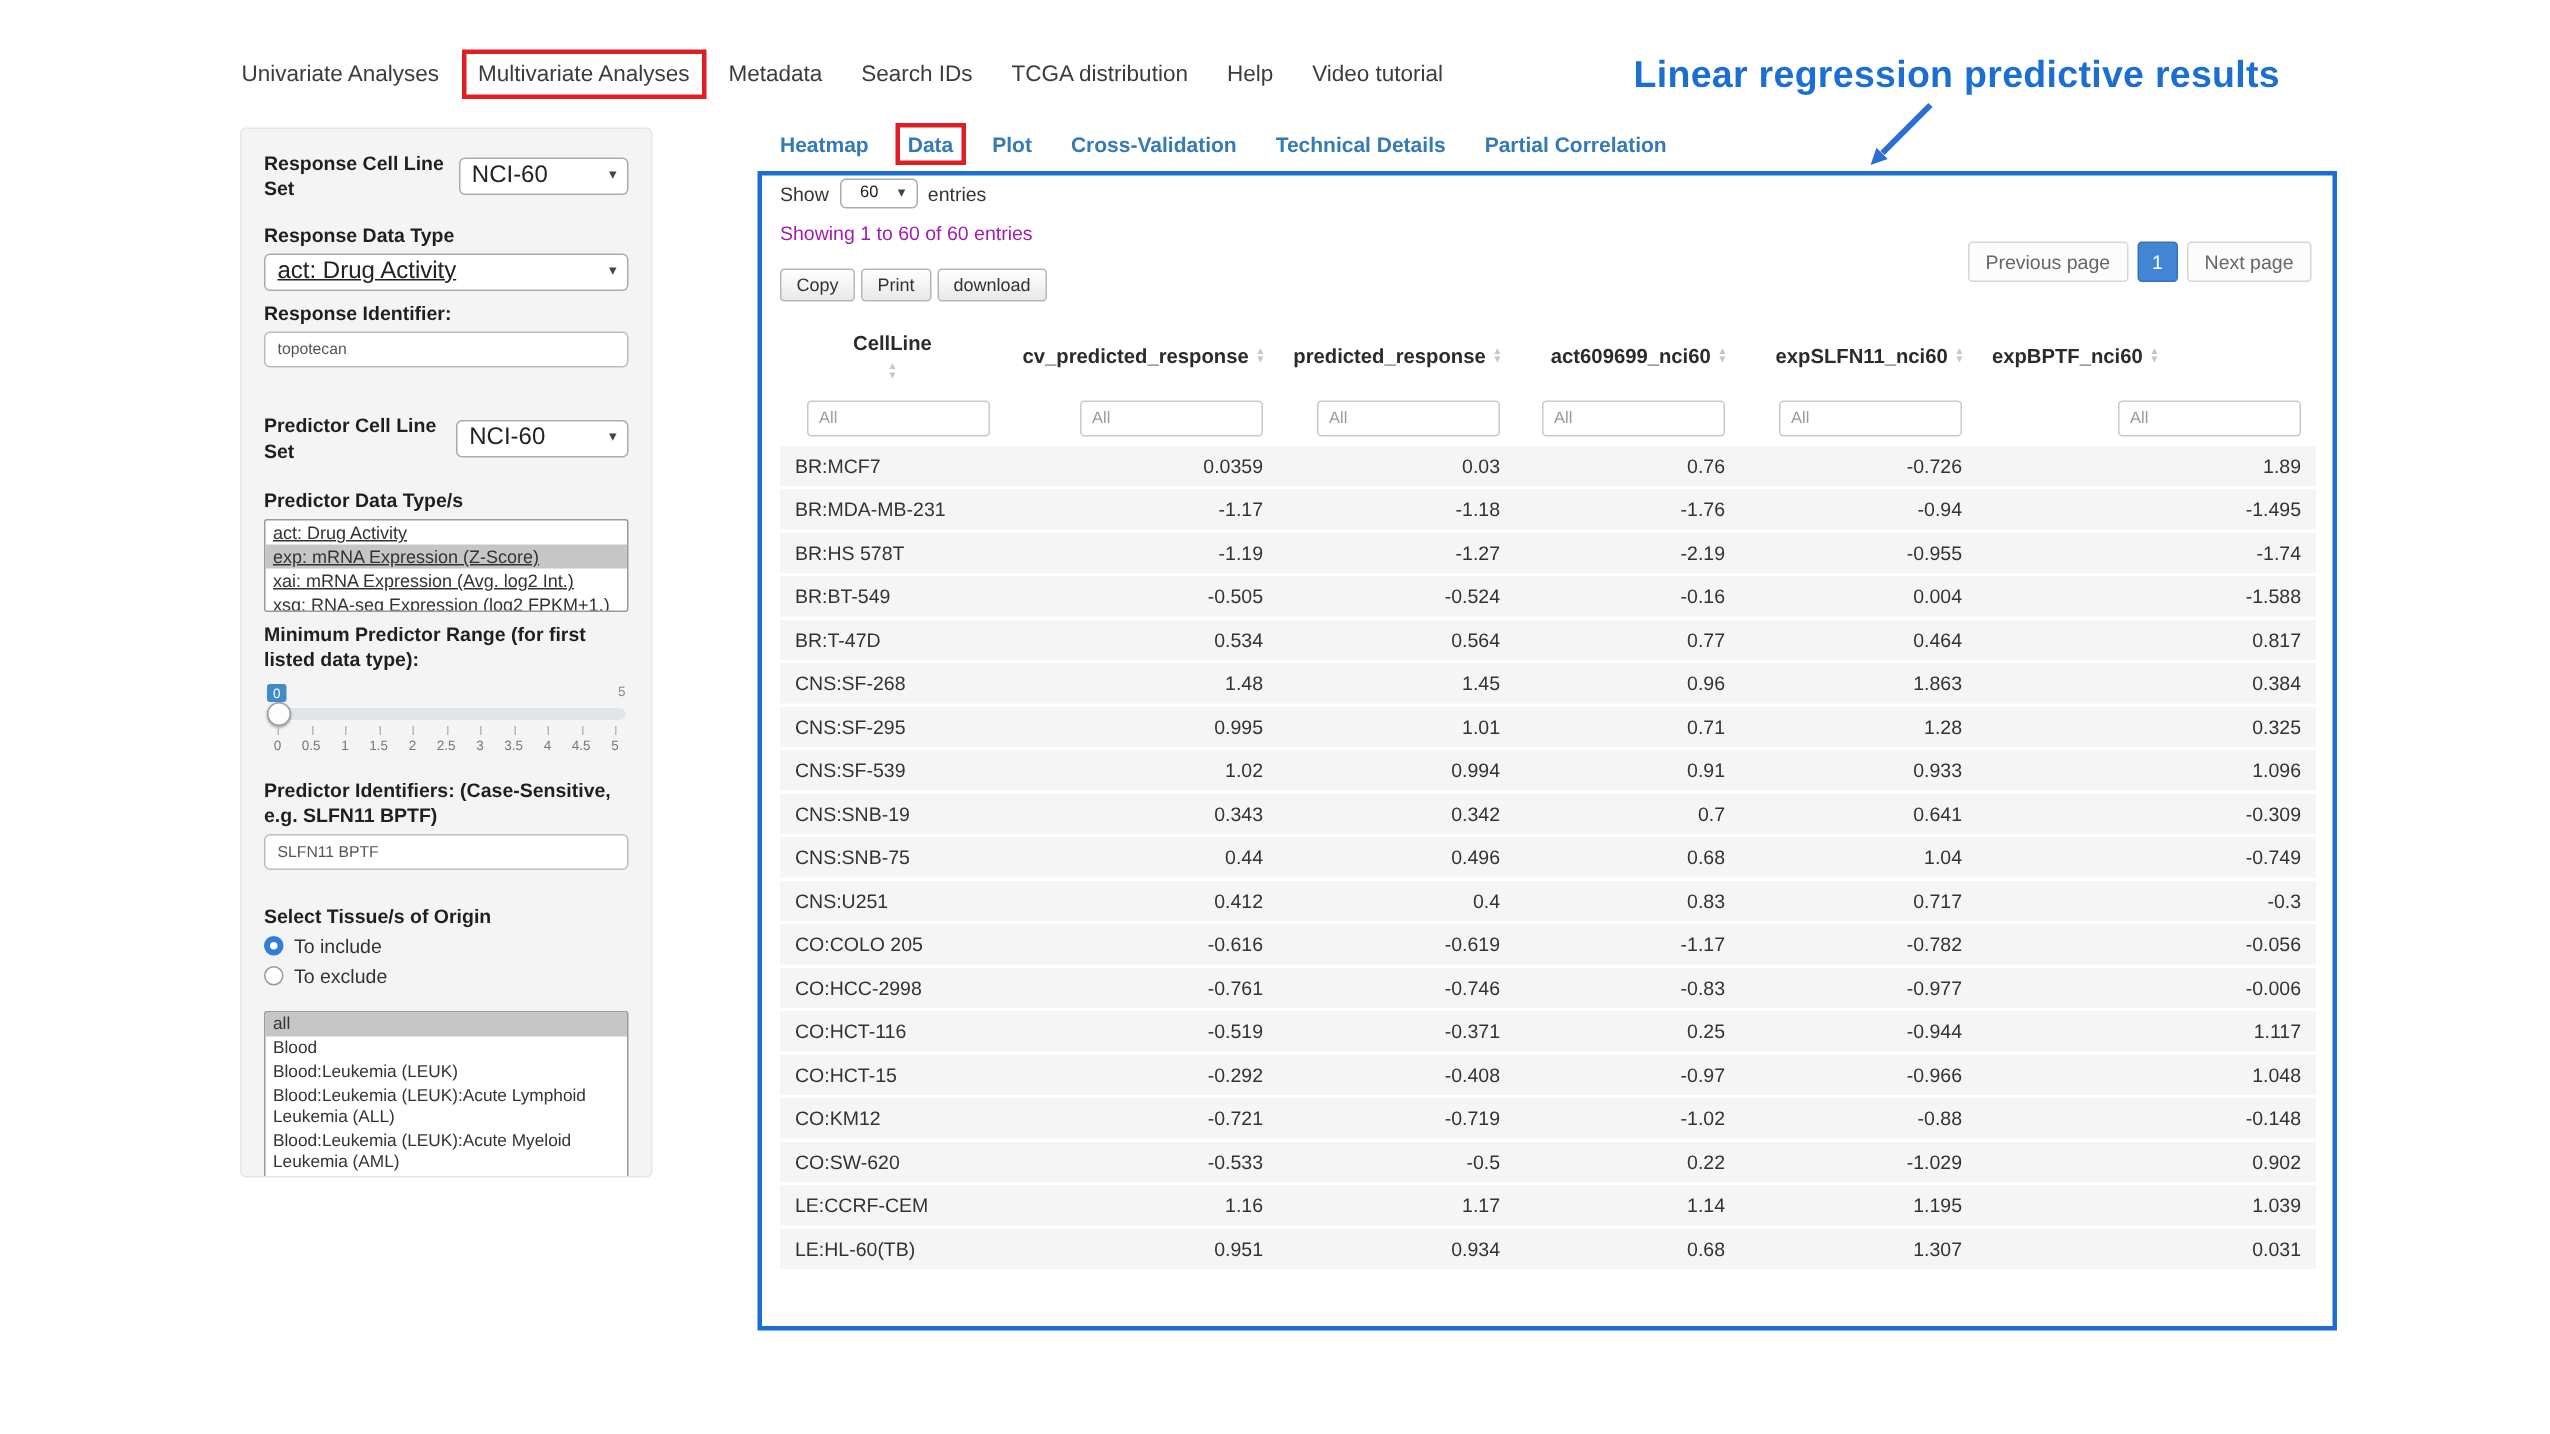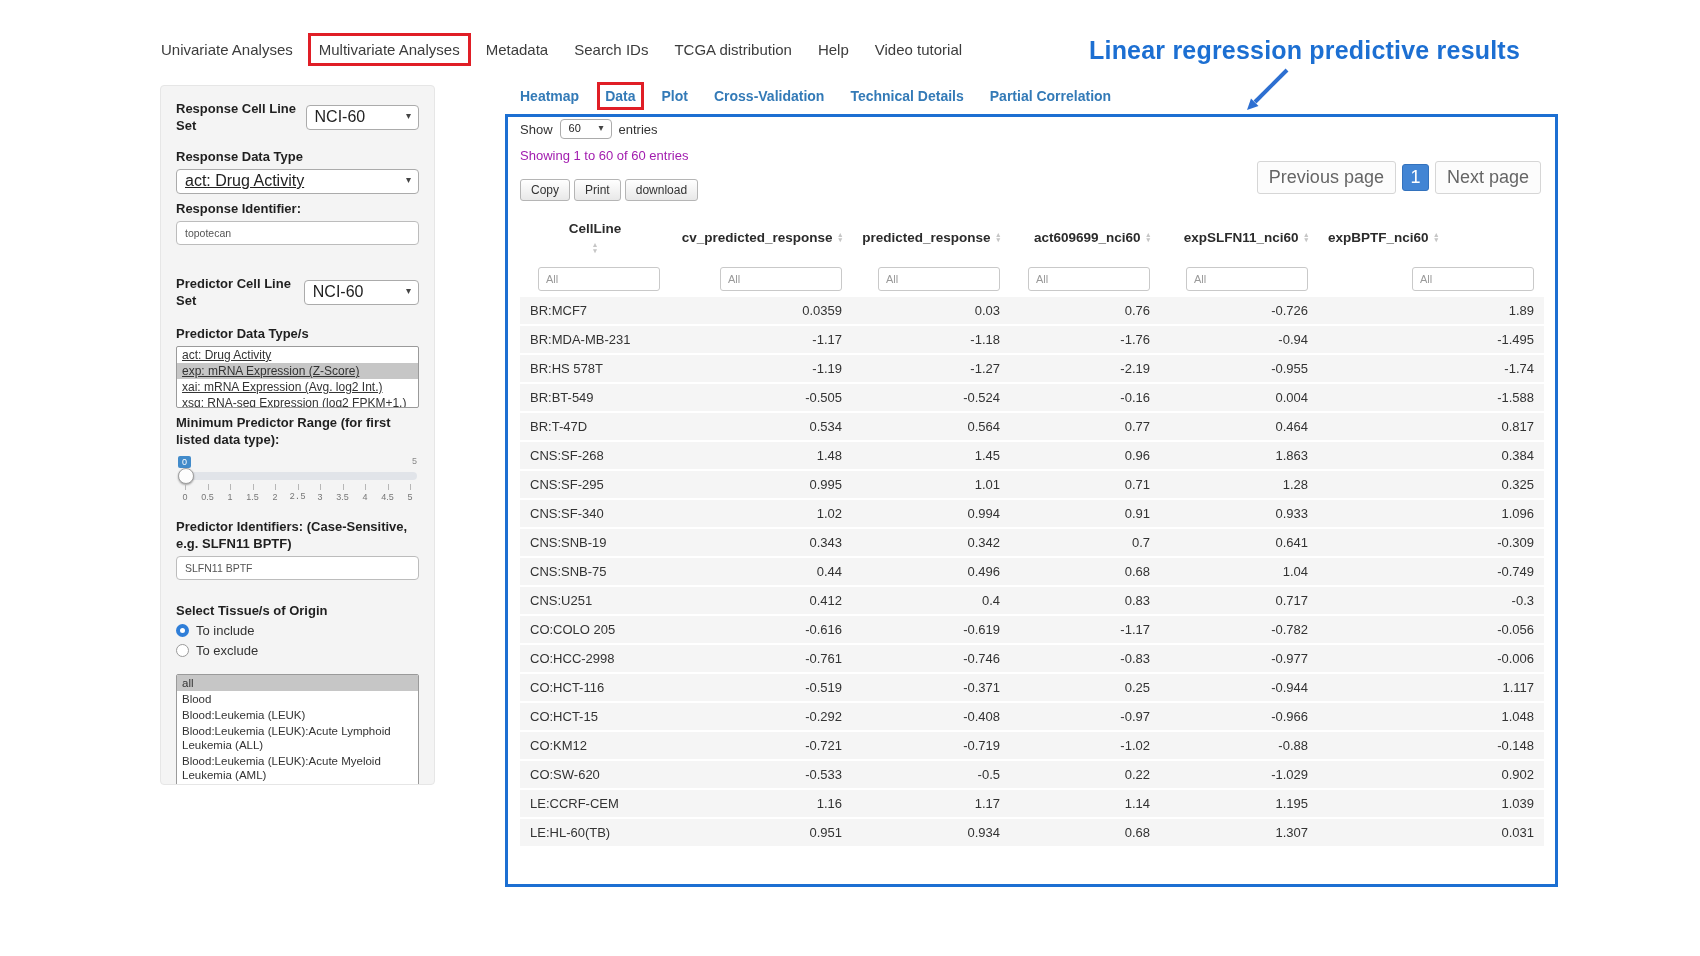--- a/index.html
+++ b/index.html
@@ -53,25 +53,25 @@
   .radio.checked { border:4px solid #2f7ed8; }
 
   
   .tabs { position:absolute; left:512px; top:82px; display:flex; align-items:center; gap:10px; font-size:14px; color:var(--tab-blue); }
   .tab { padding:3px 5px; border:3px solid transparent; cursor:pointer; white-space:nowrap;font-weight:bold; }
   .tab.red-box { border-color:var(--red); }
 
   
   .data-panel { position:absolute; left:505px; top:114px; width:1053px; height:773px;
     border:3px solid var(--accent); background:#fff; padding:2px 12px; overflow:hidden; }
-  .show-row { display:flex; align-items:center; gap:7px; font-size:13px; color:#333; }
+  .show-row { display:flex; align-items:center; gap:7px; font-size:13px; color:#333;text-align:center; }
   .show-select { min-width:52px; padding:2px 20px 2px 8px; min-height:20px; font-size:11px; }
   .show-select::after { top:2px; }
   .info-text { margin-top:9px; font-size:13px; color:#a21caf; }
-  .pagination { position:absolute; right:14px; top:44px; display:flex; align-items:center; gap:6px; font-size:18px;margin-left:34px; }
+  .pagination { position:absolute; right:14px; top:44px; display:flex; align-items:center; gap:6px; font-size:13px;margin-left:34px; }
   .page-btn { border:1px solid #d6d6d6; border-radius:3px; padding:5px 11px; color:#666; background:#fcfcfc; cursor:pointer; }
   .page-current { min-width:27px; height:27px; display:flex; align-items:center; justify-content:center;
     background:#4285d4; border:1px solid #3372bd; color:#fff; border-radius:3px; cursor:pointer; }
   .export-row { margin-top:16px; }
   .dt-btn { display:inline-block; border:1px solid #b5b5b5; border-radius:3px; padding:3px 10px; font-size:12px;
     color:#333; background:linear-gradient(#ffffff,#e8e8e8); margin-right:4px; cursor:pointer; }
 
   table.data { width:100%; border-collapse:collapse; margin-top:12px; font-size:13px; table-layout:fixed; }
   table.data th { font-weight:bold; color:#2b2b2b; padding:8px 10px; font-size:13.5px; }
   .th-inner { display:flex; align-items:center; justify-content:flex-end; gap:6px; }
@@ -149,21 +149,21 @@
         <div class="tick-label" style="left: 0%;">0</div>
         <div class="tick" style="left: 10%;"></div>
         <div class="tick-label" style="left: 10%;">0.5</div>
         <div class="tick" style="left: 20%;"></div>
         <div class="tick-label" style="left: 20%;">1</div>
         <div class="tick" style="left: 30%;"></div>
         <div class="tick-label" style="left: 30%;">1.5</div>
         <div class="tick" style="left: 40%;"></div>
         <div class="tick-label" style="left: 40%;">2</div>
         <div class="tick" style="left: 50%;"></div>
-        <div class="tick-label" style="left: 50%; font-family: Liberation Mono, monospace;">2.5</div>
+        <div class="tick-label" style="left: 50%;">2.5</div>
         <div class="tick" style="left: 60%;"></div>
         <div class="tick-label" style="left: 60%;">3</div>
         <div class="tick" style="left: 70%;"></div>
         <div class="tick-label" style="left: 70%;">3.5</div>
         <div class="tick" style="left: 80%;"></div>
         <div class="tick-label" style="left: 80%;">4</div>
         <div class="tick" style="left: 90%;"></div>
         <div class="tick-label" style="left: 90%;">4.5</div>
         <div class="tick" style="left: 100%;"></div>
         <div class="tick-label" style="left: 100%;">5</div>
@@ -355,21 +355,21 @@
         </tr>
         <tr>
           <td class="first">CNS:SF-295</td>
           <td>0.995</td>
           <td>1.01</td>
           <td>0.71</td>
           <td>1.28</td>
           <td class=" last">0.325</td>
         </tr>
         <tr>
-          <td class="first">CNS:SF-340</td>
+          <td class="first">CNS:SF-539</td>
           <td>1.02</td>
           <td>0.994</td>
           <td>0.91</td>
           <td>0.933</td>
           <td class=" last">1.096</td>
         </tr>
         <tr>
           <td class="first">CNS:SNB-19</td>
           <td>0.343</td>
           <td>0.342</td>

